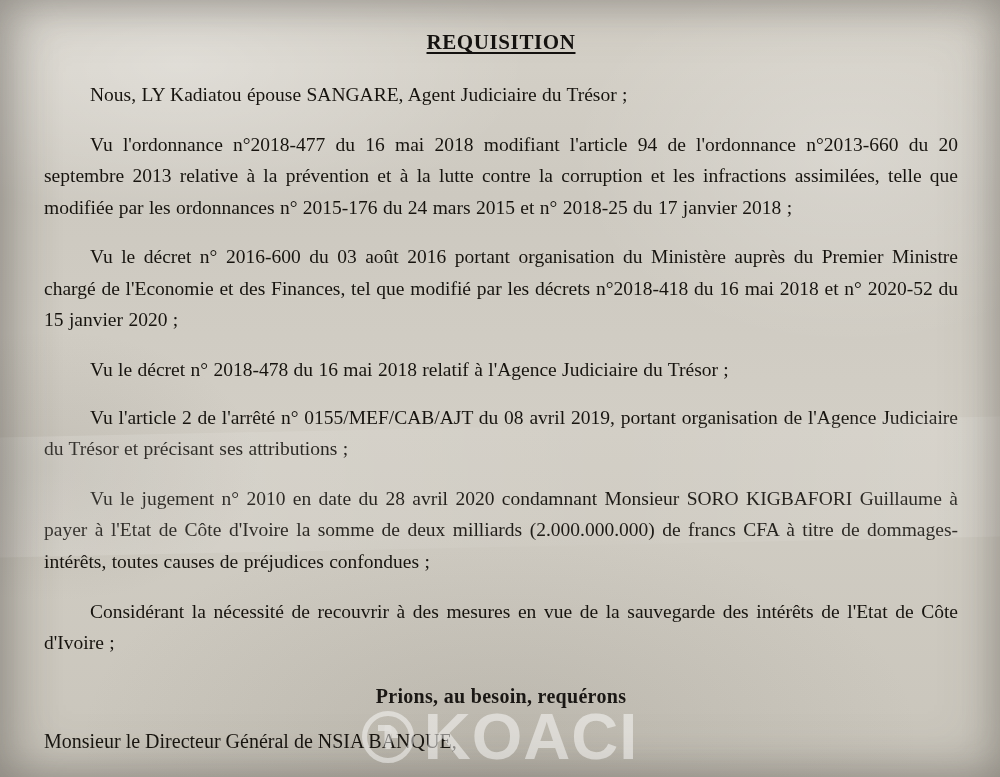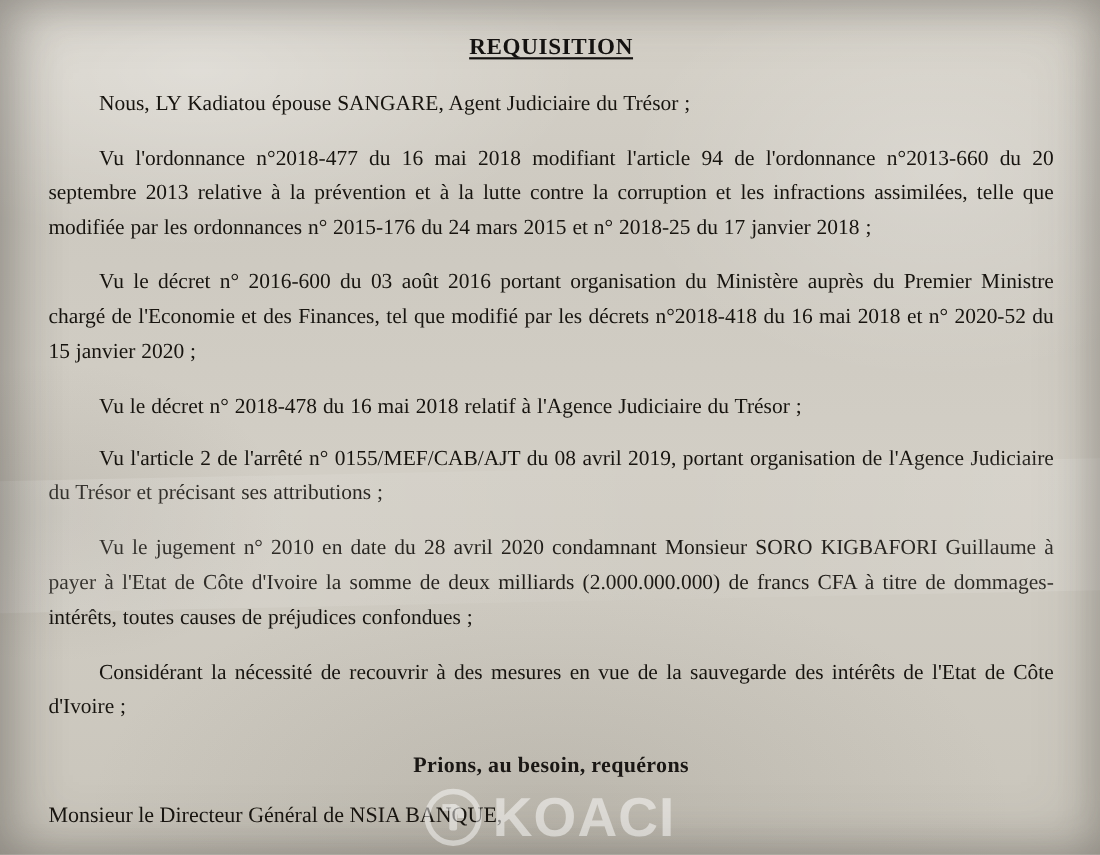--- a/index.html
+++ b/index.html
@@ -147,21 +147,21 @@
     height: 13px;
     border: 6px solid rgba(255,255,255,0.85);
     border-left: none;
     border-bottom: none;
     border-top-right-radius: 11px;
     box-sizing: border-box;
   }
   .wm-text {
     font-family: "Liberation Sans", sans-serif;
     font-weight: bold;
-    font-size: 50px;
+    font-size: 65px;
     letter-spacing: 1px;
     color: rgba(255,255,255,0.88);
     line-height: 1;
   }
 </style>
 </head>
 <body>
 
 <div id="page">
 

